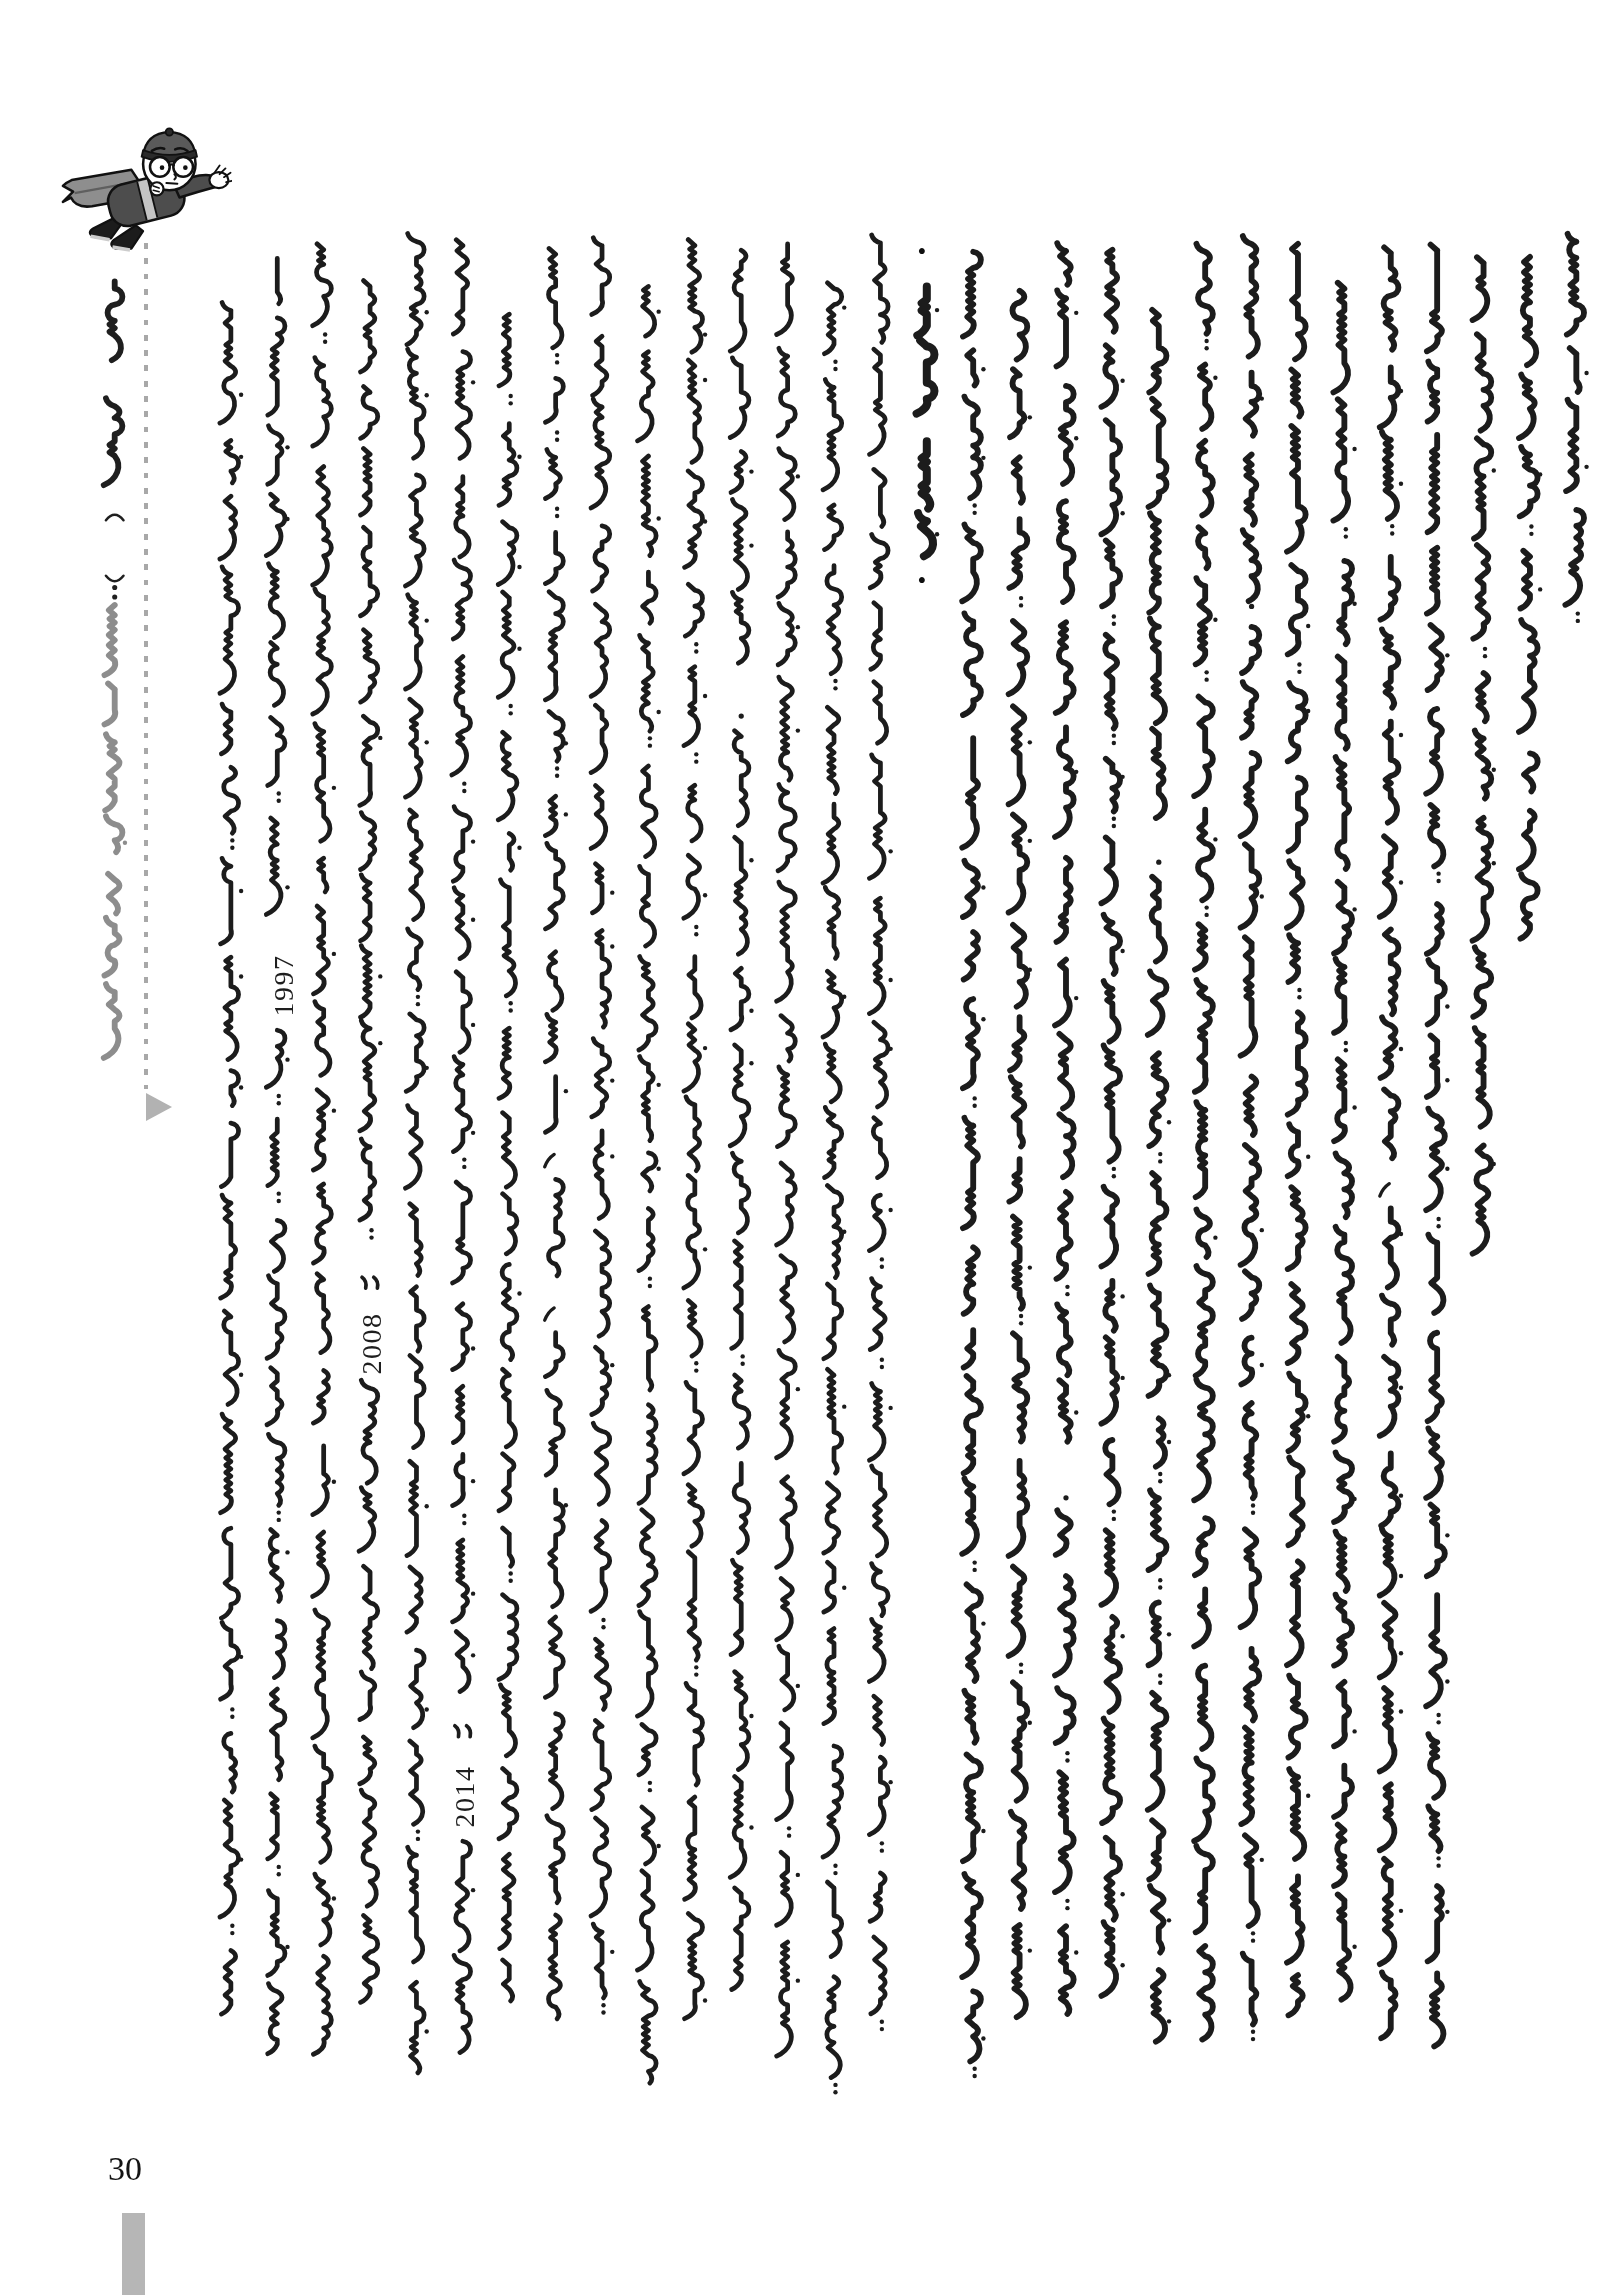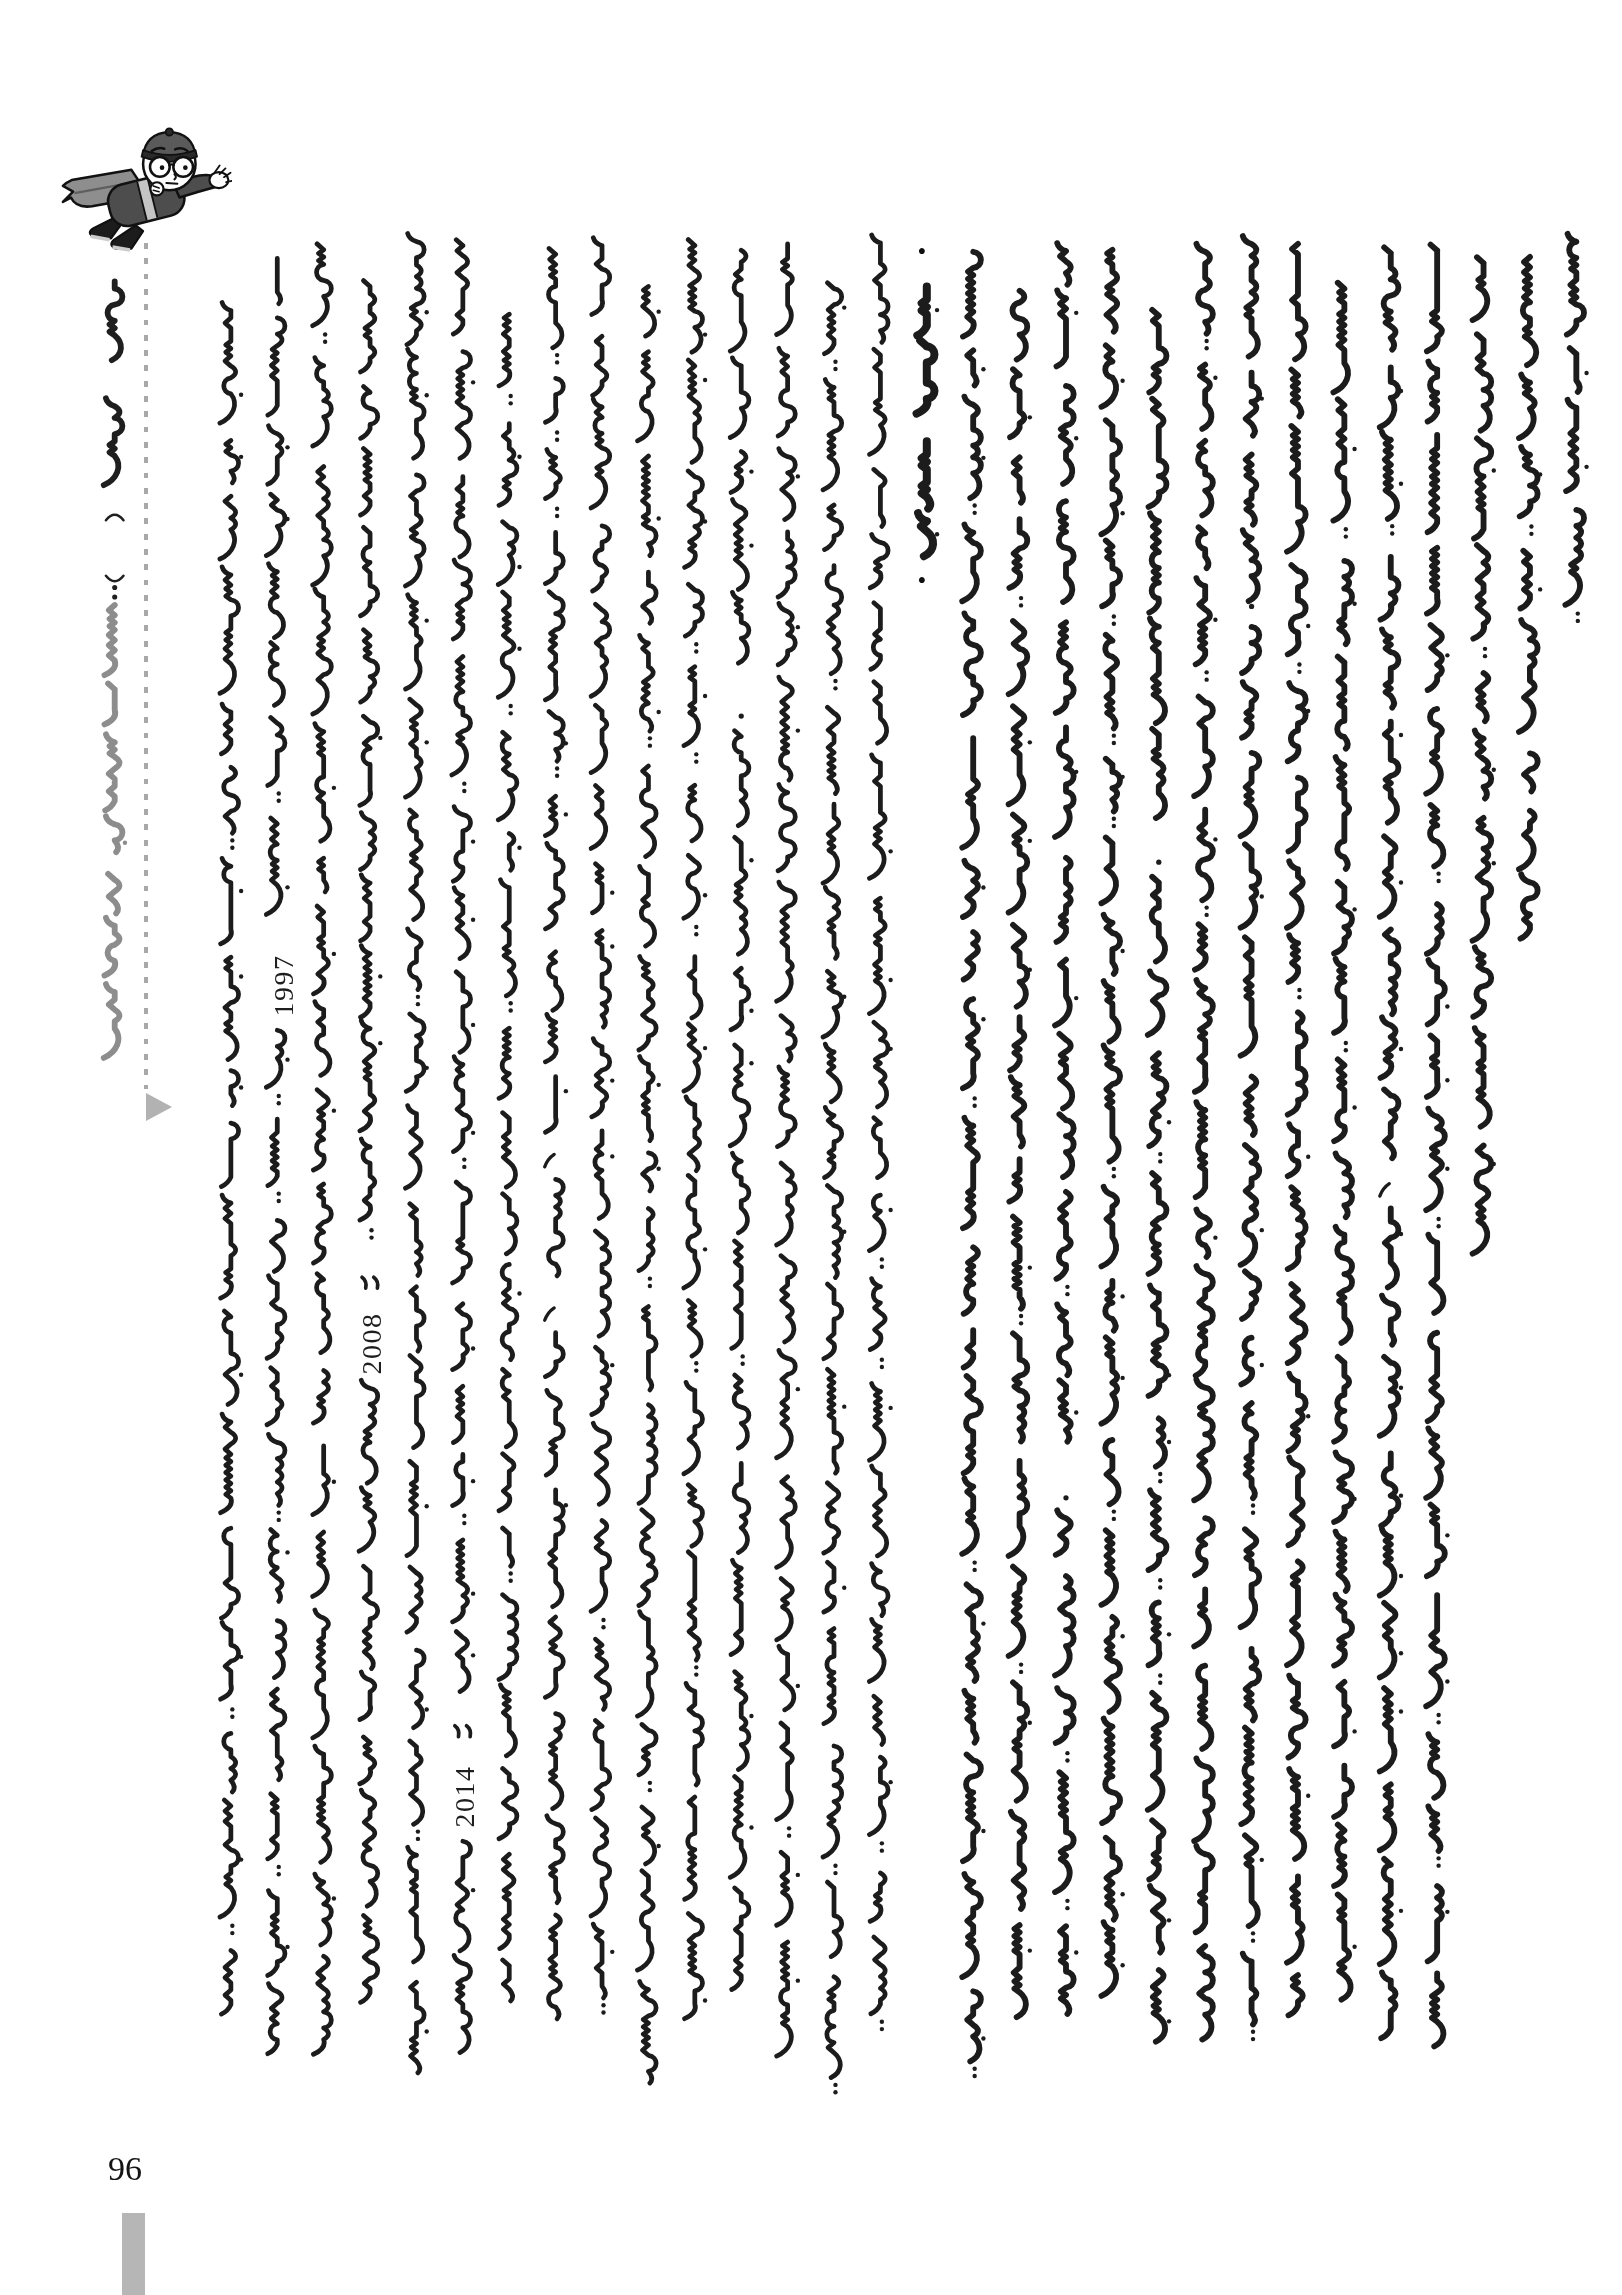--- a/index.html
+++ b/index.html
@@ -986,21 +986,21 @@
 <div id="dotted-rule"></div>
 <div id="rule-arrow"></div>
 
 <span class="year" style="left:248px;top:971px;">1997</span>
 <span class="year" style="left:336px;top:1329px;">2008</span>
 <span class="year" style="left:429px;top:1782px;">2014</span>
 
 <span class="bullet" style="left:911px;top:241px;">•</span>
 <span class="bullet" style="left:911px;top:570px;">•</span>
 
-<div id="page-number">96</div>
+<div id="page-number">30</div>
 
 <div id="bottom-tab"></div>
 
 <svg id="mascot" width="172" height="146" viewBox="0 0 236 200" xmlns="http://www.w3.org/2000/svg">
   <g>
     <path class="f-cape c-outline" style="stroke-width:3.5" d="M16,74 L98,60 L122,96 L44,110 Q22,113 15,98 L4,104 L18,90 L4,82 Q9,77 16,74 Z"></path>
     <path d="M20,92 L86,80" stroke="#5f5f5f" stroke-width="3" fill="none"></path>
   </g>
   <g>
     <path class="f-boot c-outline" style="stroke-width:3" d="M78,124 L46,140 Q36,146 46,152 L70,154 L86,132 Z"></path>

